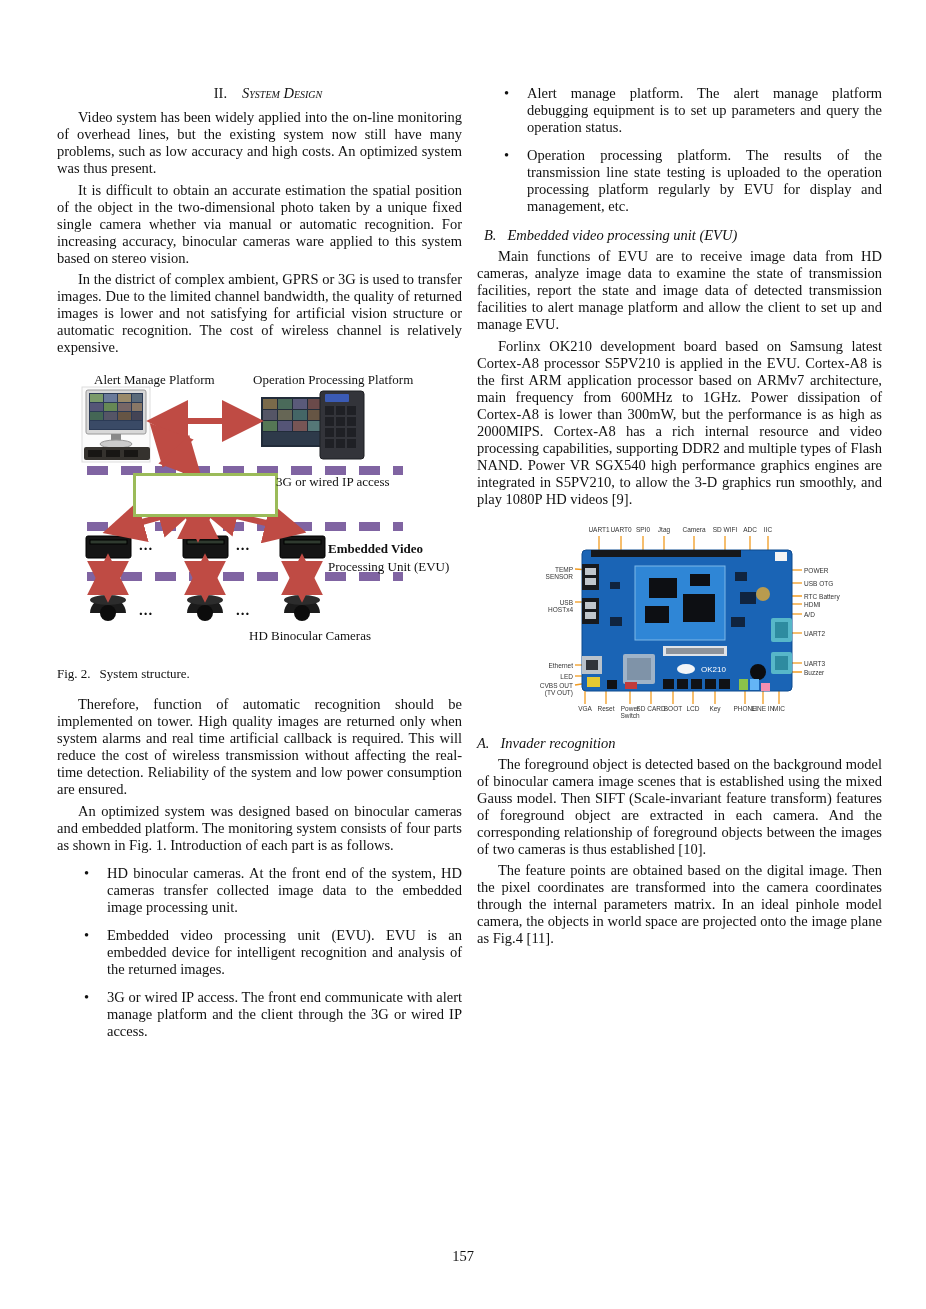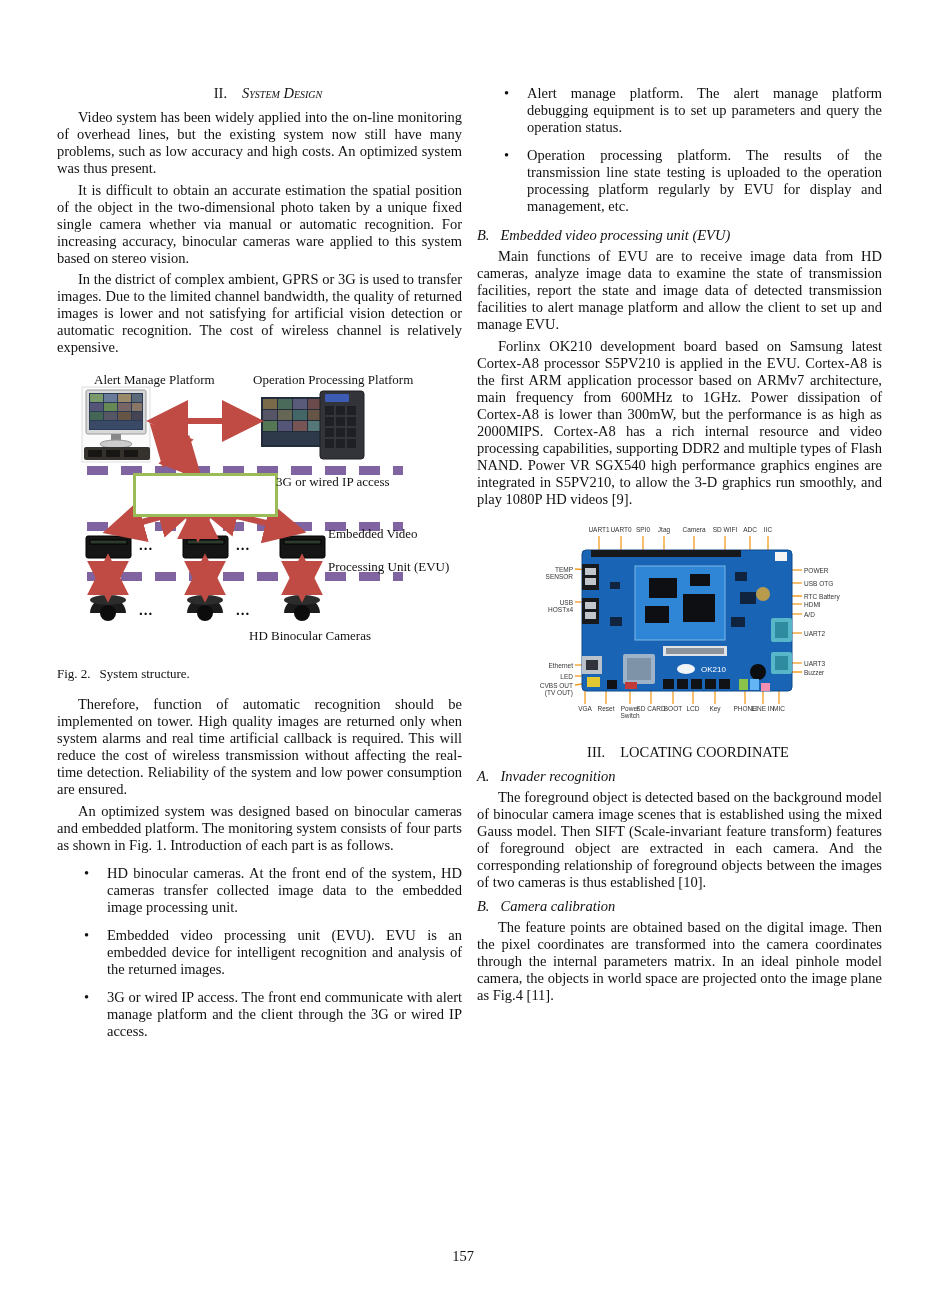--- a/index.html
+++ b/index.html
@@ -49,21 +49,21 @@
   <div class="col col-left">
 
     <div class="sec-heading">
       <span class="sec-num">II.</span><span class="sc">System Design</span>
     </div>
 
     <p class="body-para">Video system has been widely applied into the on-line monitoring of overhead lines, but the existing system now still have many problems, such as low accuracy and high costs. An optimized system was thus present.</p>
 
 
     <p class="body-para">It is difficult to obtain an accurate estimation the spatial position of the object in the two-dimensional photo taken by a unique fixed single camera whether via manual or automatic recognition. For increasing accuracy, binocular cameras ware applied to this system based on stereo vision.</p>
-    <p class="body-para">In the district of complex ambient, GPRS or 3G is used to transfer images. Due to the limited channel bandwidth, the quality of returned images is lower and not satisfying for artificial vision detection or automatic recognition. The cost of wireless channel is relatively expensive.</p>
+    <p class="body-para">In the district of complex ambient, GPRS or 3G is used to transfer images. Due to the limited channel bandwidth, the quality of returned images is lower and not satisfying for artificial vision structure or automatic recognition. The cost of wireless channel is relatively expensive.</p>
 
     <div class="fig2">
       <div class="flabel" style="left:37px;top:4px;">Alert Manage Platform</div>
       <div class="flabel" style="left:196px;top:4px;">Operation Processing Platform</div>
 
       <div class="dash-row" style="top:97px;"></div>
       <div class="dash-row" style="top:153px;"></div>
       <div class="dash-row" style="top:203px;"></div>
 
       <svg width="405" height="280" viewBox="0 0 405 280">
@@ -187,21 +187,21 @@
           <line x1="51" y1="195" x2="51" y2="223" marker-start="url(#ah)" marker-end="url(#ah)"></line>
           <line x1="148" y1="195" x2="148" y2="223" marker-start="url(#ah)" marker-end="url(#ah)"></line>
           <line x1="245" y1="195" x2="245" y2="223" marker-start="url(#ah)" marker-end="url(#ah)"></line>
         </g>
       </svg>
 
       <div class="greenbox"></div>
       <div class="flabel" style="left:219px;top:106px;">3G or wired IP access</div>
       <div class="dots" style="left:82px;top:168px;">...</div>
       <div class="dots" style="left:179px;top:168px;">...</div>
-      <div class="flabel" style="left:271px;top:158px;">Embedded Video</div>
+      <div class="flabel" style="left:271px;top:173px;font-weight:bold;">Embedded Video</div>
       <div class="flabel" style="left:271px;top:191px;">Processing Unit (EVU)</div>
       <div class="dots" style="left:82px;top:233px;">...</div>
       <div class="dots" style="left:179px;top:233px;">...</div>
       <div class="flabel" style="left:192px;top:260px;text-align:center;">HD Binocular Cameras</div>
     </div>
 
     <p class="caption">
       <span class="cap-label">Fig. 2.</span><span>System structure.</span>
     </p>
 
@@ -226,21 +226,21 @@
 
     <div class="bullet-item" style="margin-top:0;">
       <span class="bullet-glyph">•</span>
       <span class="bullet-text">Alert manage platform. The alert manage platform debugging equipment is to set up parameters and query the operation status.</span>
     </div>
     <div class="bullet-item">
       <span class="bullet-glyph">•</span>
       <span class="bullet-text">Operation processing platform. The results of the transmission line state testing is uploaded to the operation processing platform regularly by EVU for display and management, etc.</span>
     </div>
 
-    <div class="sub-heading" style="margin-top:12px;">
+    <div class="sub-heading" style="margin-top:12px;margin-left:7px;">
       <span class="sub-label">B.</span><span>Embedded video processing unit (EVU)</span>
     </div>
 
     <p class="body-para">Main functions of EVU are to receive image data from HD cameras, analyze image data to examine the state of transmission facilities, report the state and image data of detected transmission facilities to alert manage platform and allow the client to set up and manage EVU.</p>
     <p class="body-para">Forlinx OK210 development board based on Samsung latest Cortex-A8 processor S5PV210 is applied in the EVU. Cortex-A8 is the first ARM application processor based on ARMv7 architecture, main frequency from 600MHz to 1GHz. Power dissipation of Cortex-A8 is lower than 300mW, but the performance is as high as 2000MIPS. Cortex-A8 has a rich internal resource and video processing capabilities, supporting DDR2 and multiple types of Flash NAND. Power VR SGX540 high performance graphics engines are integrated in S5PV210, to allow the 3-D graphics run smoothly, and play 1080P HD videos [9].</p>
 
     <div class="fig3">
       <svg width="346" height="206" viewBox="0 0 346 206">
 
         <g stroke="#f29b20" stroke-width="1.3">
@@ -368,29 +368,23 @@
       <div class="blabel b-bottom" style="left:116px;">SD CARD</div>
       <div class="blabel b-bottom" style="left:138px;">BOOT</div>
       <div class="blabel b-bottom" style="left:158px;">LCD</div>
       <div class="blabel b-bottom" style="left:180px;">Key</div>
       <div class="blabel b-bottom" style="left:210px;">PHONE</div>
       <div class="blabel b-bottom" style="left:228px;">LINE IN</div>
       <div class="blabel b-bottom" style="left:244px;">MIC</div>
     </div>
 
 
-    <div class="sec-heading" style="margin-top:16px;">
-      <span class="sec-num">III.</span><span>LOCATING COORDINATE</span>
-    </div>
 
     <div class="sub-heading">
       <span class="sub-label">A.</span><span>Invader recognition</span>
     </div>
     <p class="body-para">The foreground object is detected based on the background model of binocular camera image scenes that is established using the mixed Gauss model. Then SIFT (Scale-invariant feature transform) features of foreground object are extracted in each camera. And the corresponding relationship of foreground objects between the images of two cameras is thus established [10].</p>
 
-    <div class="sub-heading">
-      <span class="sub-label">B.</span><span>Camera calibration</span>
-    </div>
     <p class="body-para">The feature points are obtained based on the digital image. Then the pixel coordinates are transformed into the camera coordinates through the internal parameters matrix. In an ideal pinhole model camera, the objects in world space are projected onto the image plane as Fig.4 [11].</p>
   </div>
 
   <div class="page-number">157</div>
 </div>
 
 </body></html>

